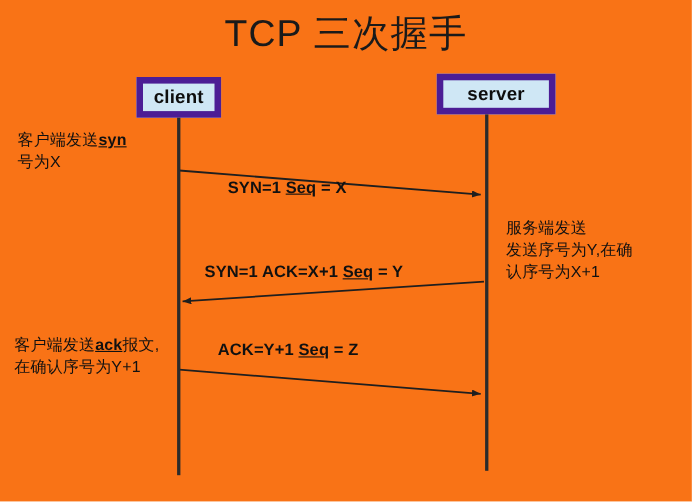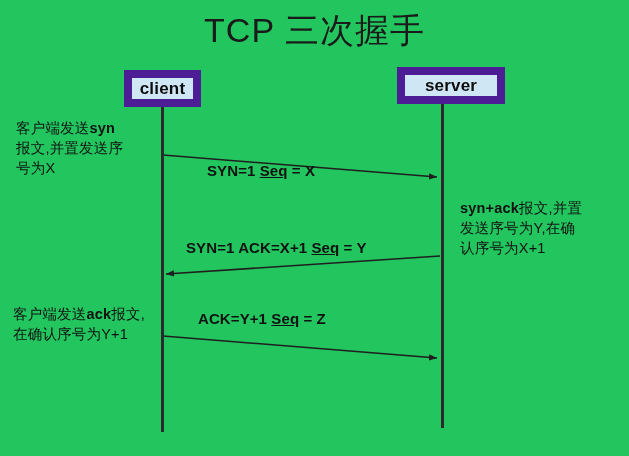--- a/index.html
+++ b/index.html
@@ -9,21 +9,21 @@
     background: #ffffff;
   }
   body {
     font-family: "Liberation Sans", "DejaVu Sans", sans-serif;
     color: #111111;
   }
   #canvas {
     position: relative;
     width: 629px;
     height: 456px;
-    background: #22c55e;
+    background: #f97316;
     overflow: hidden;
   }
 
   
   #title {
     position: absolute;
     left: 0;
     top: 8px;
     width: 629px;
     text-align: center;
@@ -33,21 +33,21 @@
     color: #1a1a1a;
     font-family: "Liberation Sans", "DejaVu Sans", sans-serif;
     white-space: nowrap;
   }
 
   
   .actor-box {
     position: absolute;
     box-sizing: border-box;
     background: #cfe7f5;
-    border: 8px solid #4c1d95;
+    border: 6px solid #4c1d95;
     display: flex;
     align-items: center;
     justify-content: center;
     font-size: 17px;
     font-weight: 700;
     color: #0d0d0d;
     letter-spacing: 0.2px;
   }
   #actor-client { left: 124px; top: 70px; width: 77px; height: 37px; }
   #actor-server { left: 397px; top: 67px; width: 108px; height: 37px; }
@@ -90,21 +90,21 @@
     position: absolute;
     font-size: 14.5px;
     line-height: 20px;
     color: #111111;
     font-weight: 400;
     letter-spacing: 0.2px;
   }
   #note-left-top   { left: 16px;  top: 118px; width: 140px; }
   #note-right      { left: 460px; top: 198px; width: 160px; }
   #note-left-bottom{ left: 13px;  top: 304px; width: 152px; }
-  .note .ul { font-weight: 700; }
+  .note .ul { font-weight: 700; text-decoration: underline; }
 </style>
 </head>
 <body>
 
 <div id="canvas">
 
   <div id="title">TCP 三次握手</div>
 
   <svg id="arrow-layer" viewBox="0 0 629 456" xmlns="http://www.w3.org/2000/svg">
     <defs>
@@ -140,26 +140,25 @@
   <div id="msg-2" class="msg-label">
     <span>SYN=1  ACK=X+1 </span><span class="u">Seq</span><span> = Y</span>
   </div>
 
   <div id="msg-3" class="msg-label">
     <span>ACK=Y+1 </span><span class="u">Seq</span><span> = Z</span>
   </div>
 
   <div id="note-left-top" class="note">
     <div>客户端发送<span class="ul">syn</span></div>
-    <div>报文,并置发送序</div>
     <div>号为X</div>
   </div>
 
   <div id="note-right" class="note">
-    <div><span class="ul">syn+ack</span>报文,并置</div>
+    <div>服务端发送</div>
     <div>发送序号为Y,在确</div>
     <div>认序号为X+1</div>
   </div>
 
   <div id="note-left-bottom" class="note">
     <div>客户端发送<span class="ul">ack</span>报文,</div>
     <div>在确认序号为Y+1</div>
   </div>
 
 </div>

